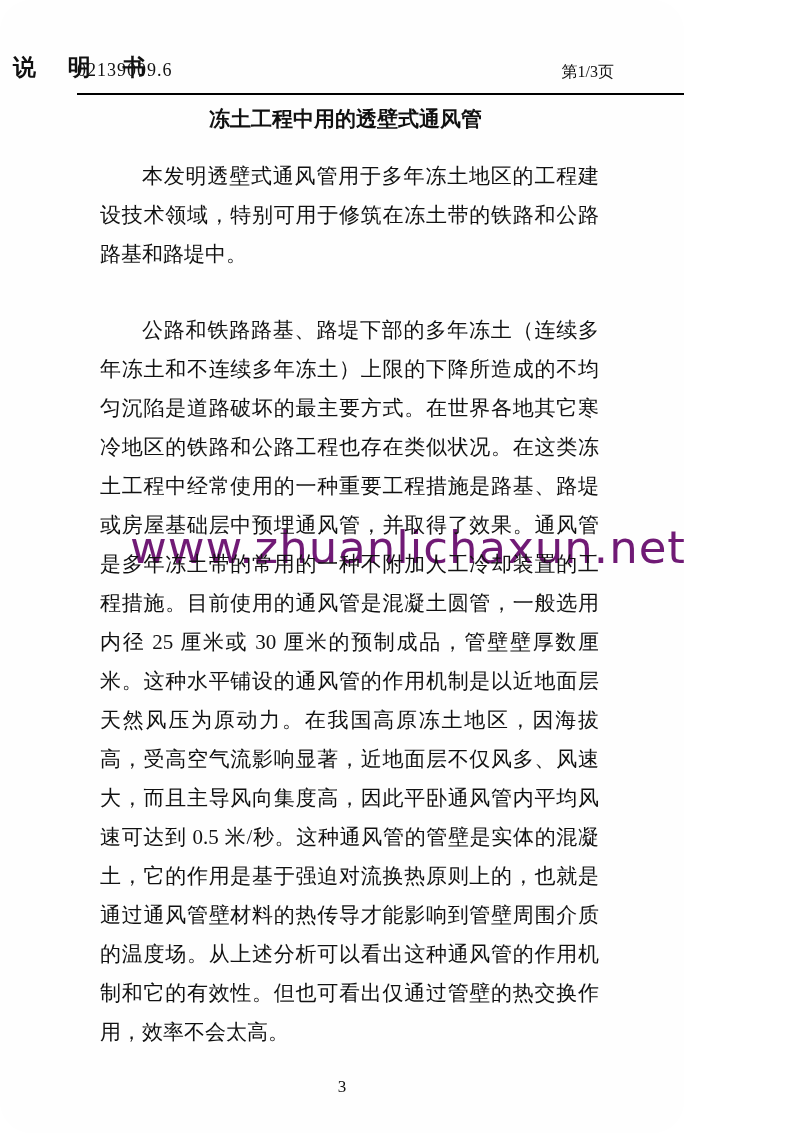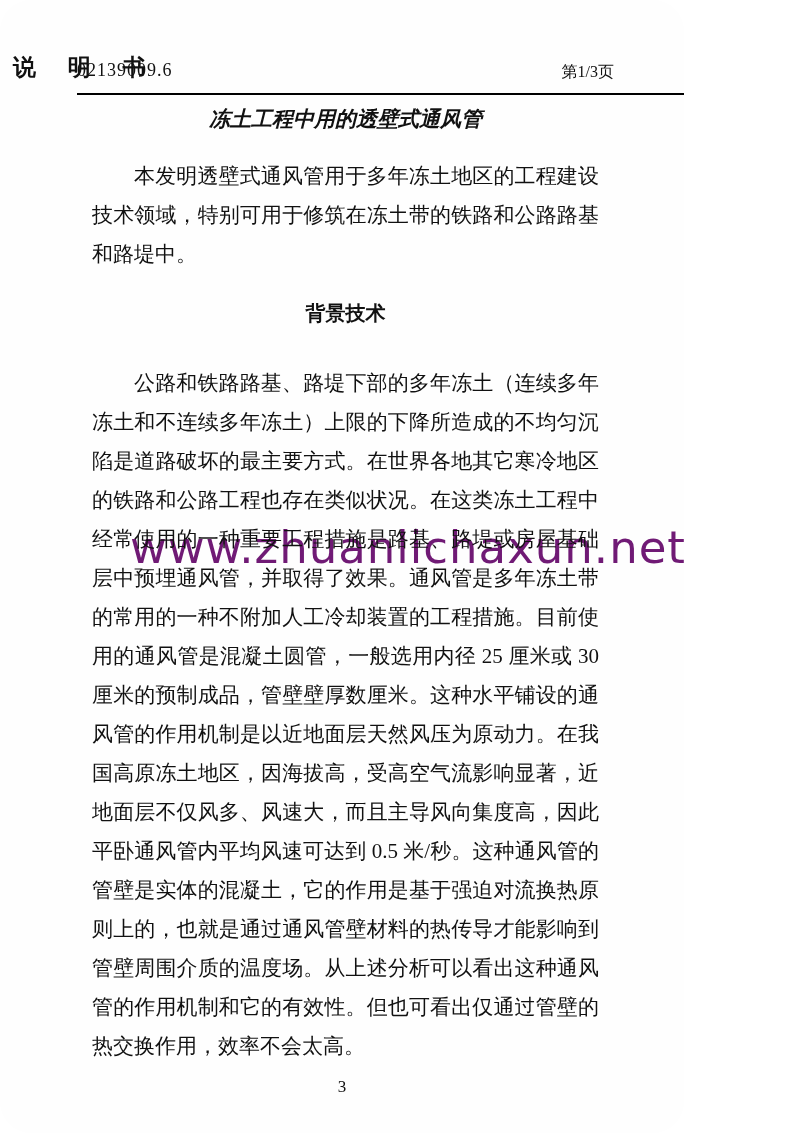--- a/index.html
+++ b/index.html
@@ -70,34 +70,33 @@
     left: 92px;
     right: 85px;
     z-index: 1;
   }
   .invention-title {
     margin: 0;
     font-size: 21px;
     line-height: 28px;
     font-weight: bold;
     text-align: center;
-    font-style: italic;
   }
   .section-heading {
     margin: 35px 0 0 0;
     font-size: 20px;
     line-height: 28px;
     font-weight: bold;
     text-align: center;
   }
   .section-heading.background {
     margin-top: 25px;
   }
   .body-paragraph {
-    margin: 24px 0 0 0;
+    margin: 24px 0 0 8px;
     font-size: 21px;
     line-height: 39px;
     text-align: justify;
     text-indent: 2em;
   }
   .body-paragraph.background {
     margin-top: 37px;
   }
   
   .footer {
@@ -125,21 +124,20 @@
 
   <div class="watermark" style="color: #701a75;">www.zhuanlichaxun.net</div>
 
   <div class="content">
 
     <h1 class="invention-title">冻土工程中用的透壁式通风管</h1>
 
 
     <p class="body-paragraph">本发明透壁式通风管用于多年冻土地区的工程建设技术领域，特别可用于修筑在冻土带的铁路和公路路基和路堤中。</p>
 
-    <h2 class="section-heading background">背景技术</h2>
 
     <p class="body-paragraph background">公路和铁路路基、路堤下部的多年冻土（连续多年冻土和不连续多年冻土）上限的下降所造成的不均匀沉陷是道路破坏的最主要方式。在世界各地其它寒冷地区的铁路和公路工程也存在类似状况。在这类冻土工程中经常使用的一种重要工程措施是路基、路堤或房屋基础层中预埋通风管，并取得了效果。通风管是多年冻土带的常用的一种不附加人工冷却装置的工程措施。目前使用的通风管是混凝土圆管，一般选用内径 25 厘米或 30 厘米的预制成品，管壁壁厚数厘米。这种水平铺设的通风管的作用机制是以近地面层天然风压为原动力。在我国高原冻土地区，因海拔高，受高空气流影响显著，近地面层不仅风多、风速大，而且主导风向集度高，因此平卧通风管内平均风速可达到 0.5 米/秒。这种通风管的管壁是实体的混凝土，它的作用是基于强迫对流换热原则上的，也就是通过通风管壁材料的热传导才能影响到管壁周围介质的温度场。从上述分析可以看出这种通风管的作用机制和它的有效性。但也可看出仅通过管壁的热交换作用，效率不会太高。</p>
 
   </div>
 
   <div class="footer">
     <span>3</span>
   </div>
 
 </div>

